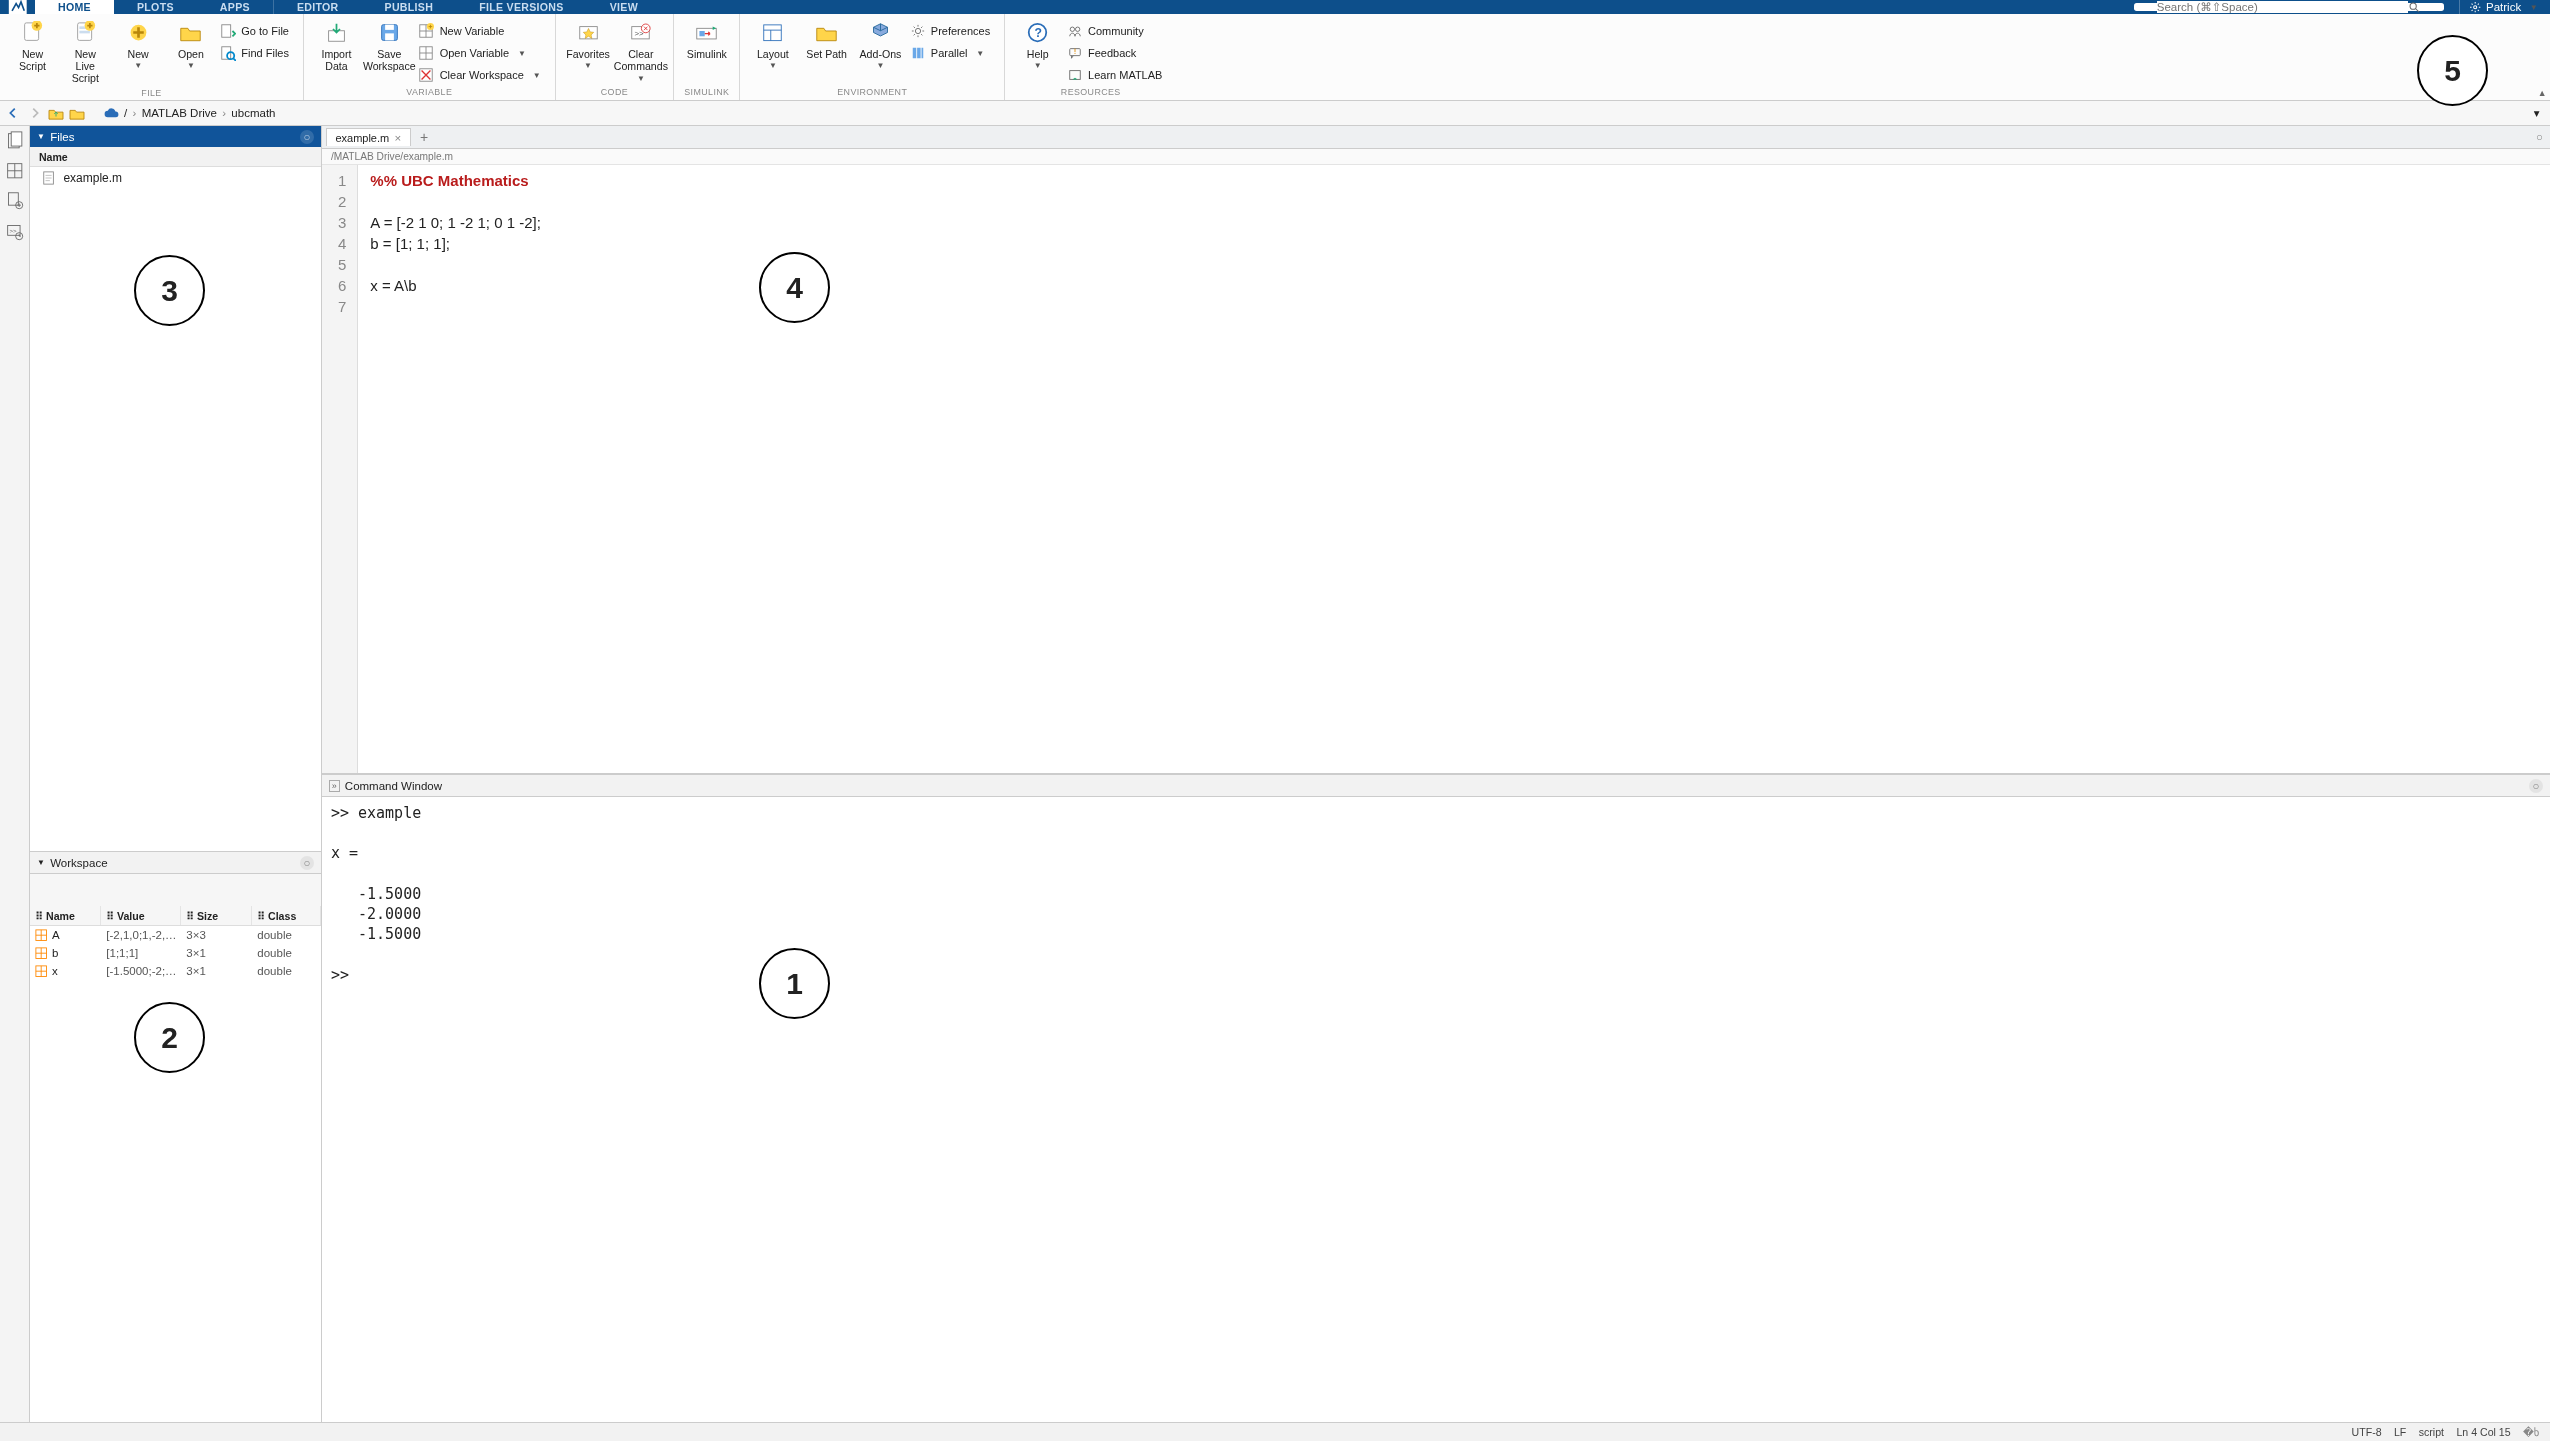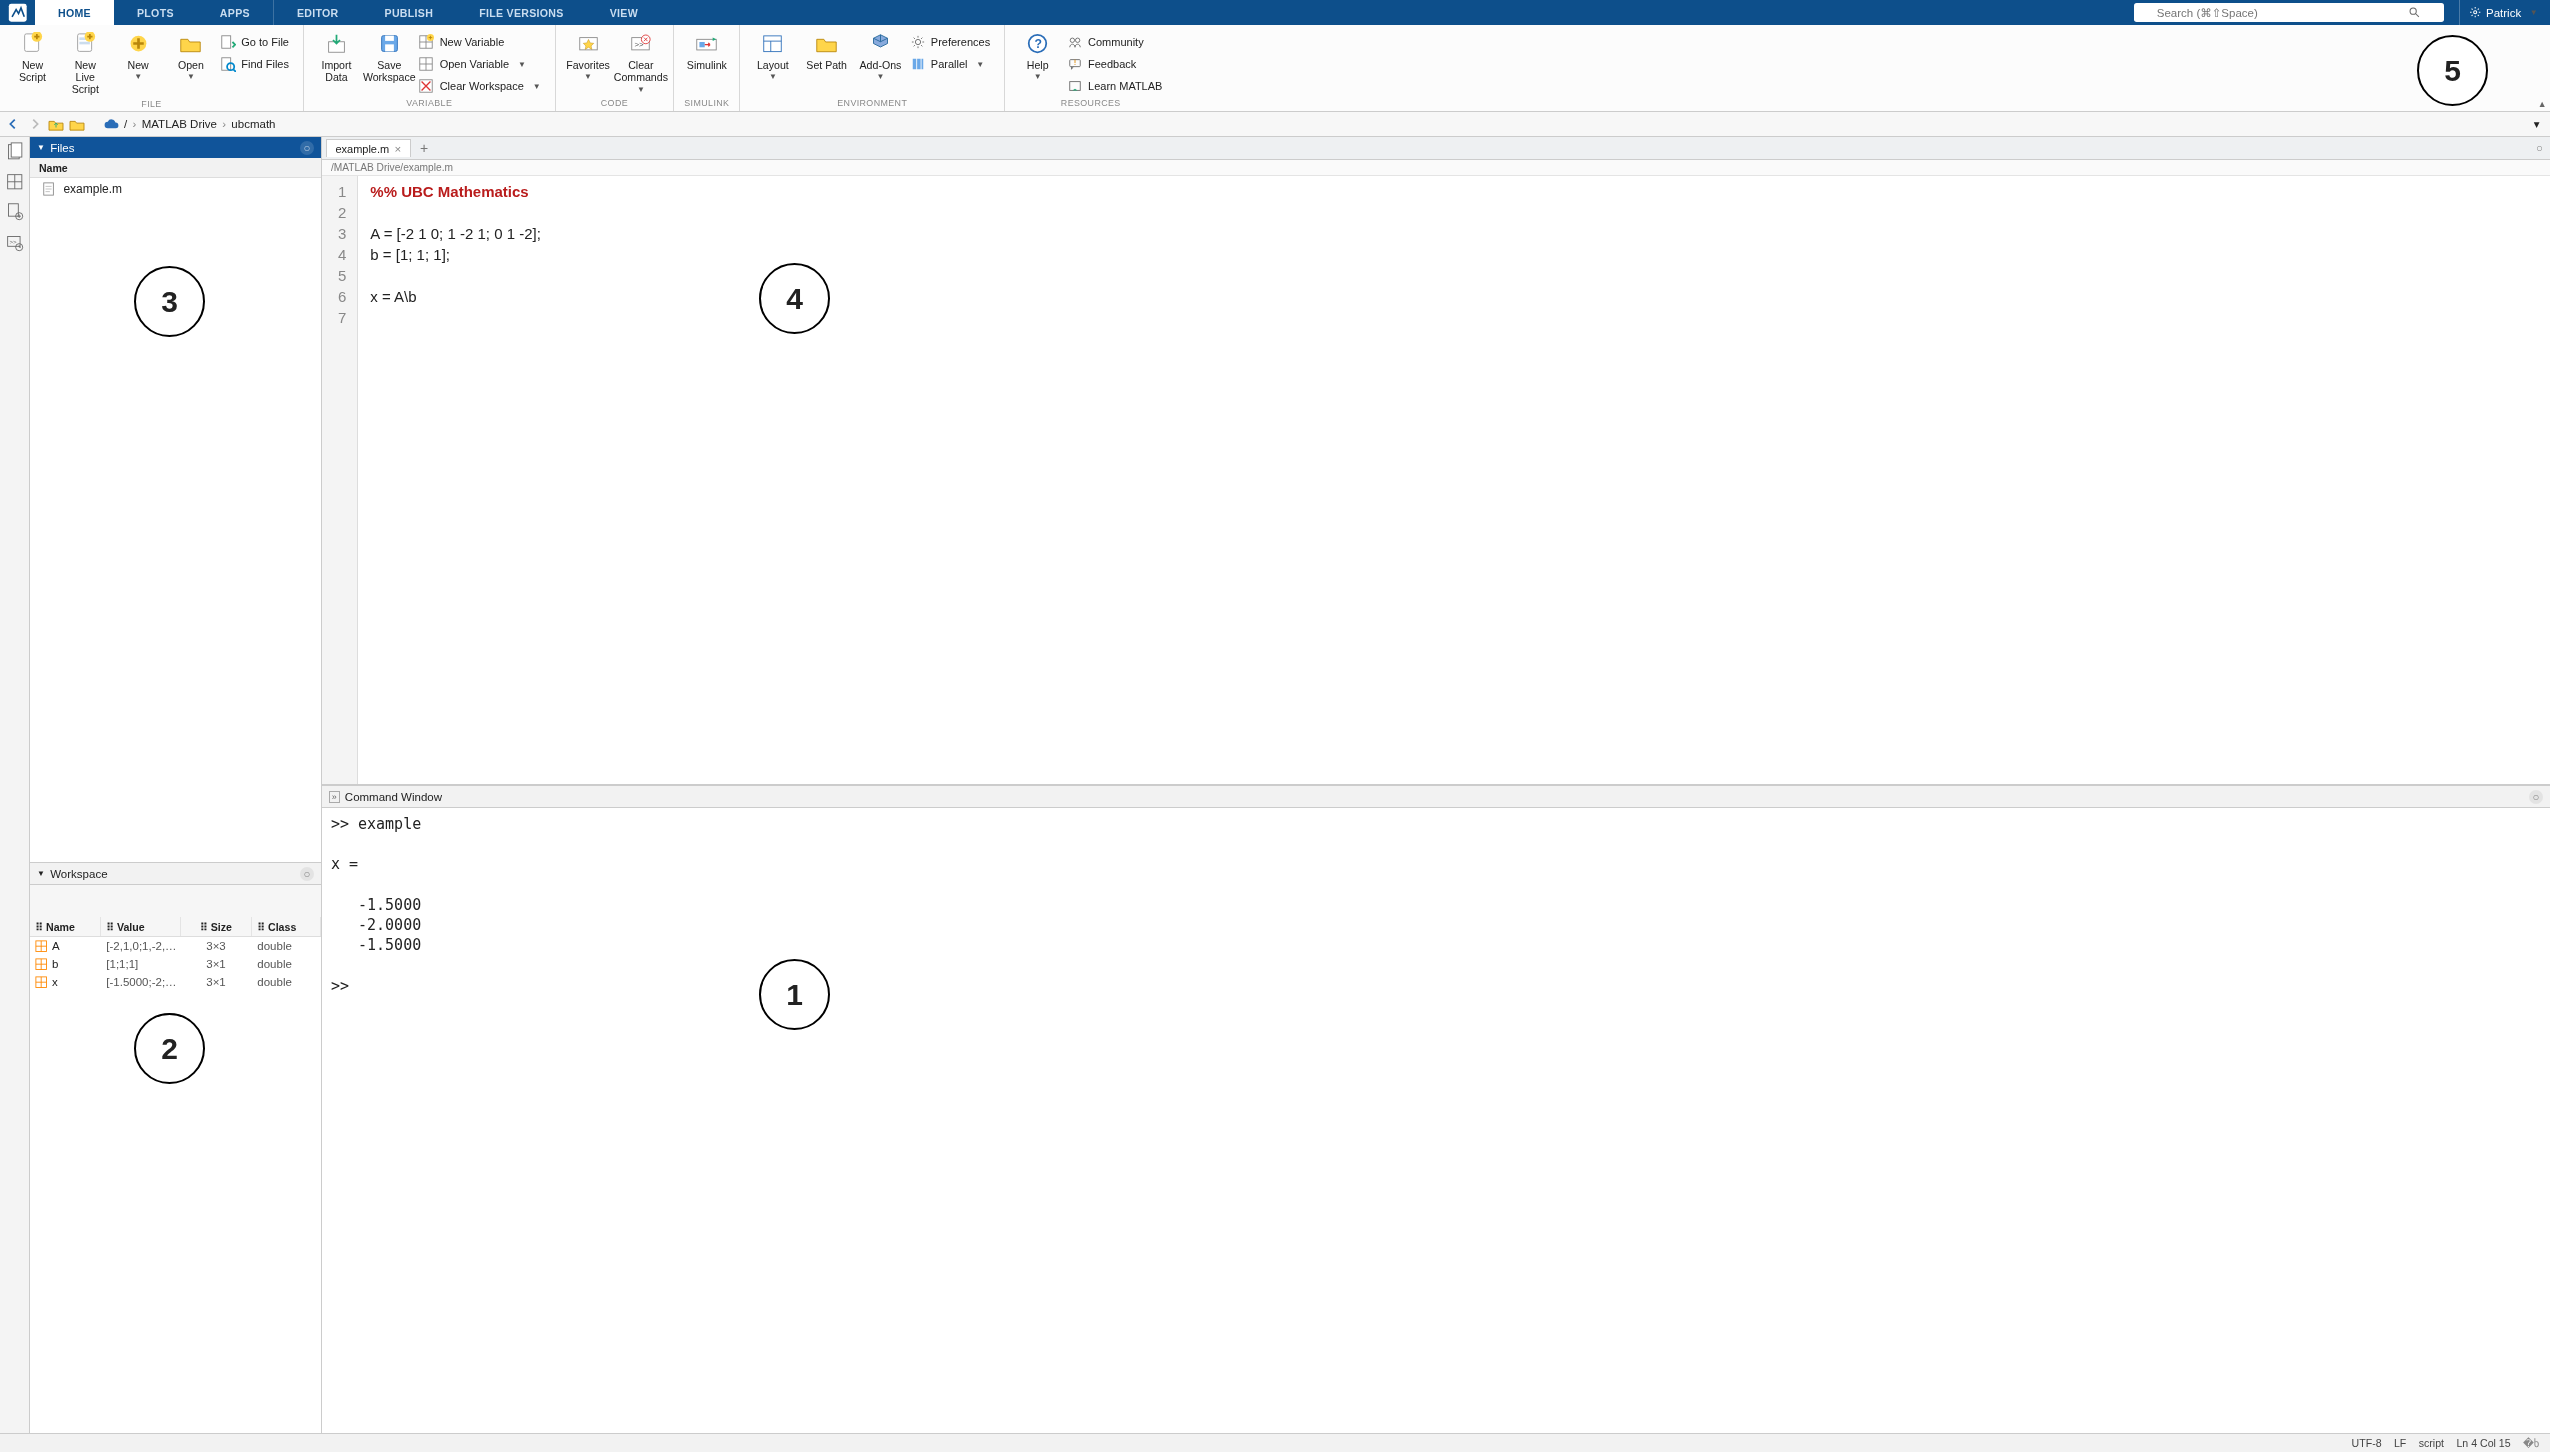--- a/index.html
+++ b/index.html
@@ -1,19 +1,19 @@
 <!DOCTYPE html>
 <html style="font-size:14px"><head>
 <meta charset="utf-8">
 <style>
 * { margin: 0; padding: 0; box-sizing: border-box; font-family: -apple-system, Helvetica, Arial, sans-serif; }
 body { background: #fff; font-size: 11.5px; color: #222; overflow: hidden; }
 
 
-.tabstrip { display: flex; align-items: stretch; height: 25px; background: #0d4f8b; color: #fff; }
+.tabstrip { display: flex; align-items: stretch; height: 14px; background: #0d4f8b; color: #fff; }
 .tabstrip .logo { width: 35px; display:flex; align-items:center; justify-content:center; background:#0d4f8b; }
 .tabstrip .tab { padding: 0 23px; display:flex; align-items:center; font-size:10.6px; font-weight:600; letter-spacing:0.3px; cursor:pointer; color:#c9ddf0; }
 .tabstrip .tab.active { background:#fff; color:#0d4f8b; }
 .tabstrip .spacer { flex:1; }
 .tabstrip .search { width:310px; margin:2.7px 7px 2.7px 0; display:flex; align-items:center; background:#fff; border-radius:2.7px; padding:0 23px; }
 .tabstrip .search input { flex:1; border:none; outline:none; font-size:11.5px; color:#666; }
 .tabstrip .user { display:flex; align-items:center; padding:0 12.4px 0 8.9px; border-left:0.9px solid rgba(255,255,255,.25); gap:5px; font-size:11.5px;margin-left:8px; }
 .tabstrip .gear { width:12.4px; height:12.4px; }
 
 
@@ -51,21 +51,21 @@
 .files .colhdr { background:#f2f2f2; font-weight:600; font-size:10.6px; padding:3.5px 8.9px; border-bottom:0.9px solid #ddd; }
 .files .row { display:flex; align-items:center; gap:7px; padding:4.4px 12.4px; cursor:pointer; font-size:12px; }
 .files .row .fico { width:14px; height:14px; }
 
 .workspace { height:44%; display:flex; flex-direction:column; }
 .ws-table { flex:1; overflow:auto; font-size:11.5px; }
 .ws-table .hdr { display:flex; background:#f6f6f6; border-bottom:0.9px solid #ddd; }
 .ws-table .hdr div { padding:3.5px 5.3px; font-weight:600; font-size:10.6px; border-right:0.9px solid #e4e4e4;margin-top:32px; }
 .ws-table .row { display:flex; }
 .ws-table .row div { padding:2.7px 5.3px; border-right:0.9px solid transparent; color:#555; }
-.ws-c1{width:71px;} .ws-c2{width:80px;} .ws-c3{width:71px;text-align:center;} .ws-c4{flex:1;}
+.ws-c1{width:71px;} .ws-c2{width:80px;} .ws-c3{width:71px;} .ws-c4{flex:1;}
 .ws-table .row .ws-c1 { color:#222; display:flex; align-items:center; gap:4.4px;}
 .varico { width:12.4px; height:12.4px; }
 
 .center { flex:1; display:flex; flex-direction:column; }
 .editor { flex:1; display:flex; flex-direction:column; border-bottom:0.9px solid #ccc; min-height:48%; }
 .edtabs { display:flex; align-items:center; background:#eef0f2; border-bottom:0.9px solid #ccc; height:23px; padding-left:3.5px; }
 .edtabs .etab { background:#fff; border:0.9px solid #ccc; border-bottom:none; padding:2.7px 8.9px; font-size:11px; display:flex; align-items:center; gap:5.3px; cursor:pointer; }
 .edtabs .etab .close { color:#888; cursor:pointer; font-size:11.5px; }
 .edtabs .plus { padding:0 8.9px; color:#777; cursor:pointer; font-size:14px; }
 .edtabs .x2 { margin-left:auto; margin-right:7px; color:#888; cursor:pointer;}

